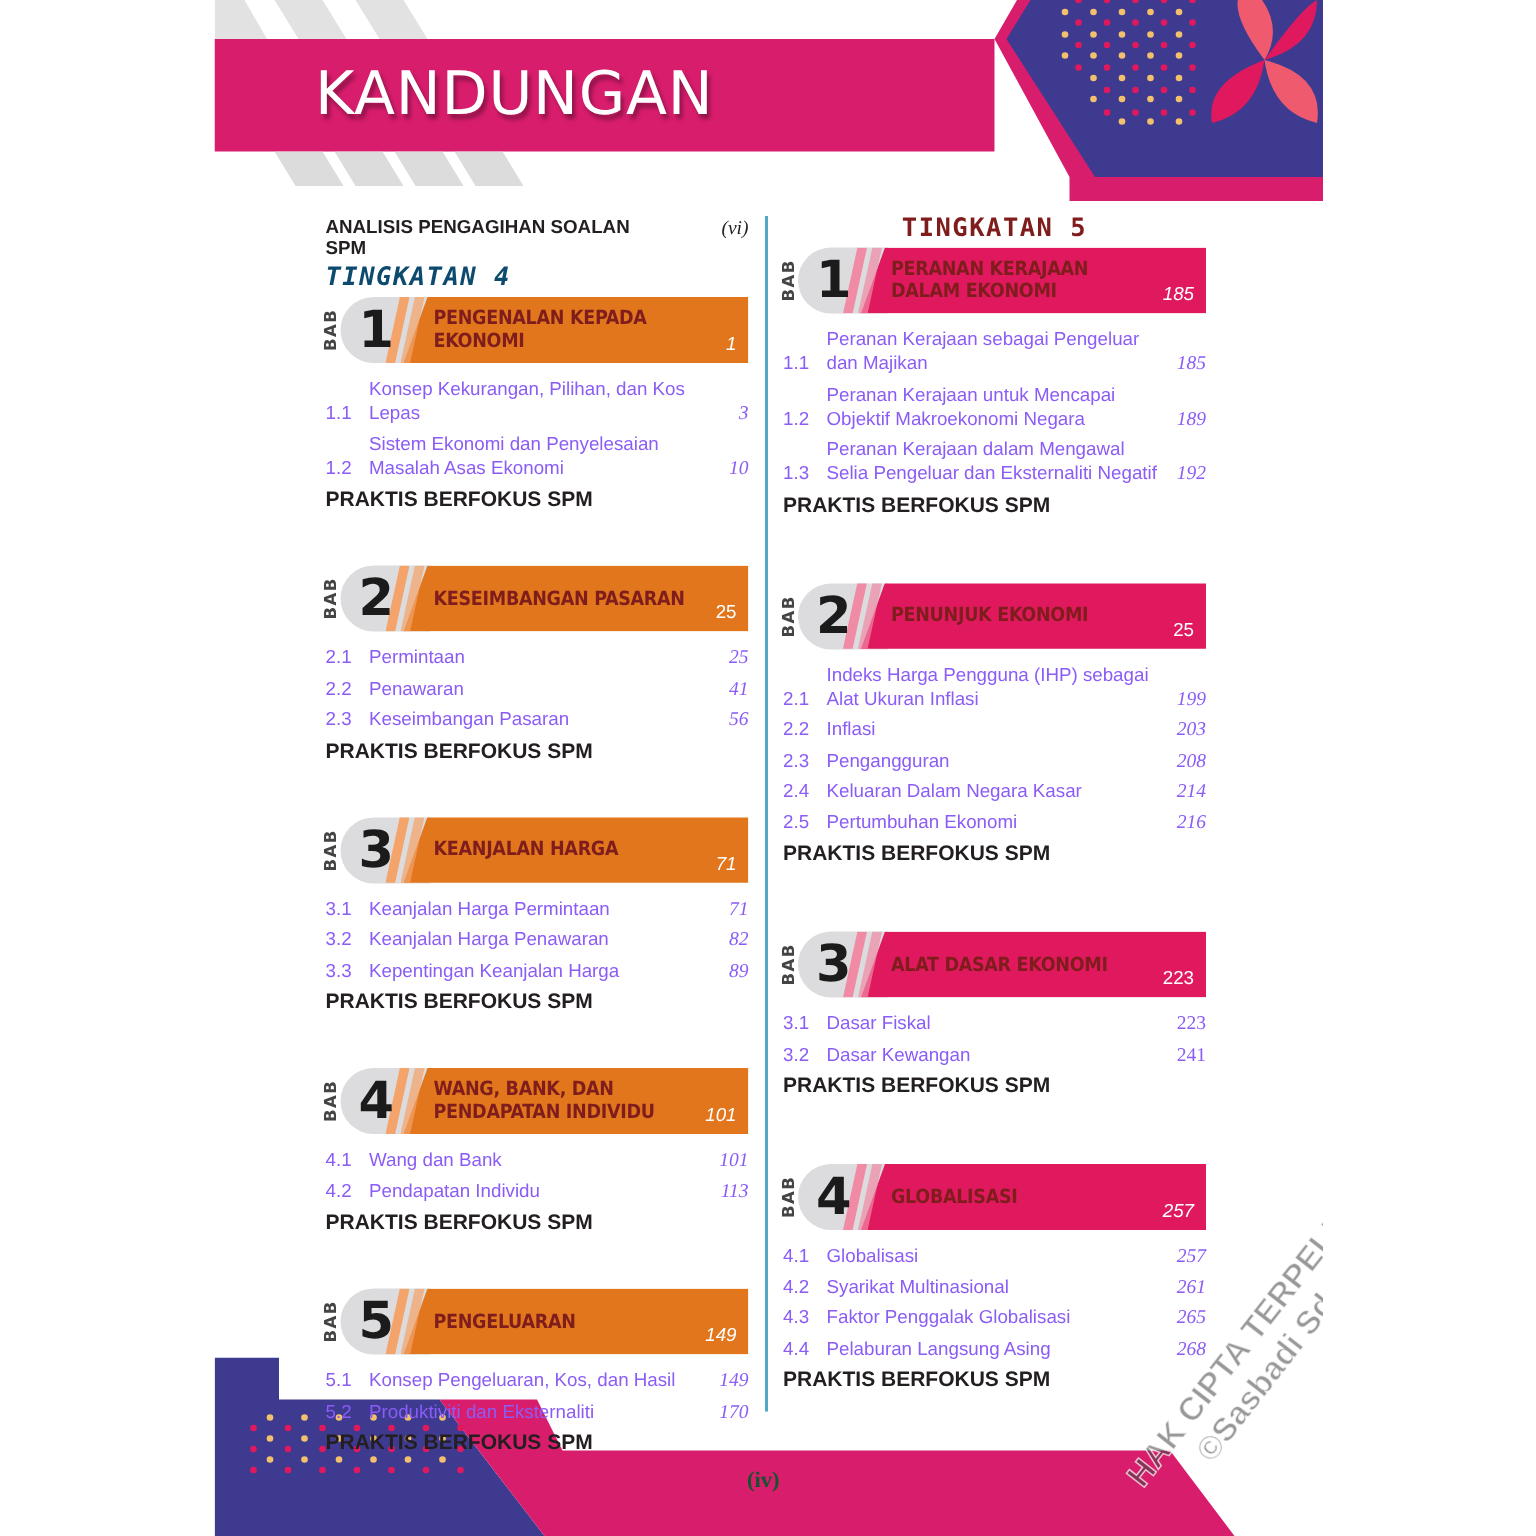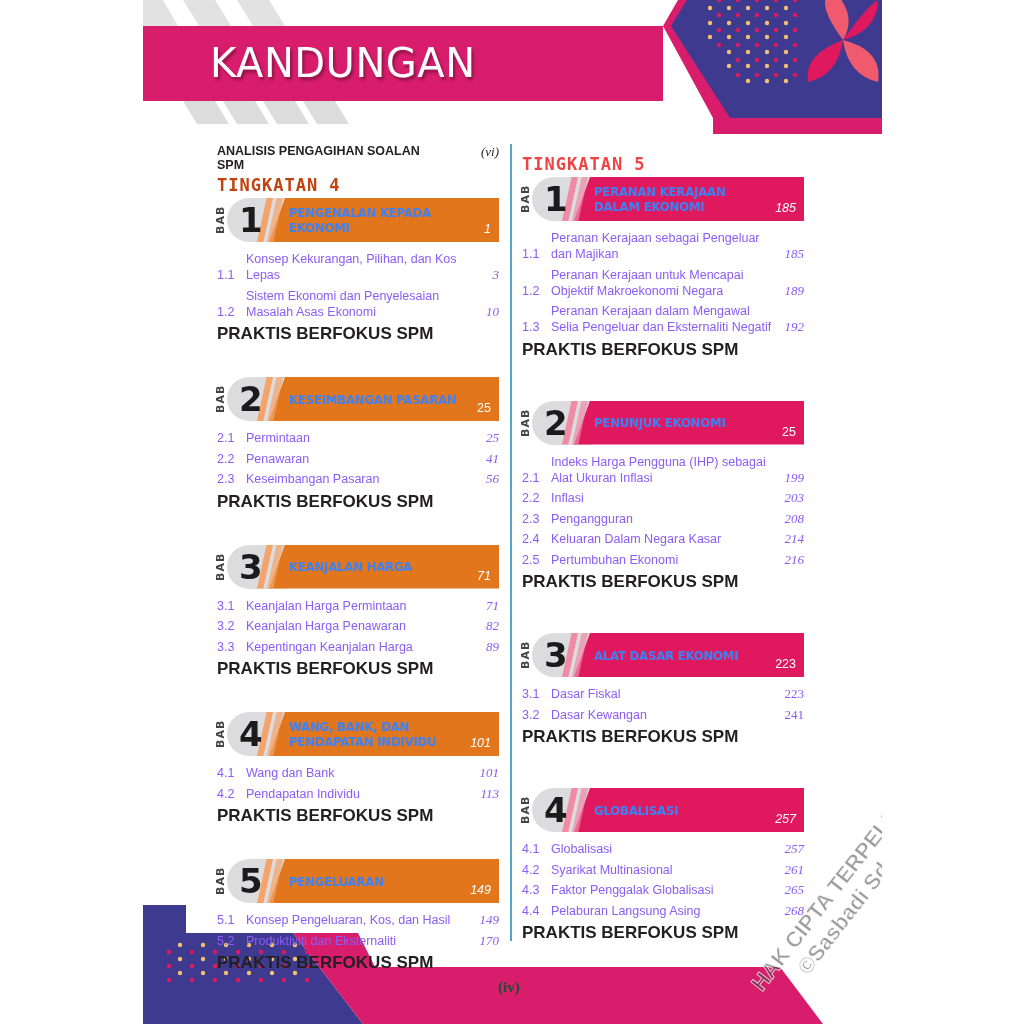--- a/index.html
+++ b/index.html
@@ -22,44 +22,44 @@
   
   .col { position: absolute; top: 140px; }
   .col-left { left: 74px; width: 282px; }
   .col-right { left: 379px; width: 282px; }
   .divider { position: absolute; left: 367px; top: 144px; width: 2px; height: 797px; background: #4fa9c6; }
 
   .analisis { display: flex; justify-content: space-between; font-size: 12.5px; font-weight: bold; margin-top: 4px; height: 20px; gap: 48px; }
   .analisis .pg { font-style: italic; font-weight: normal; font-family: "Liberation Serif", serif; font-size: 13px; }
 
   .tingkatan { font-family: "DejaVu Sans Mono", monospace; font-weight: bold; font-size: 17px; letter-spacing: 1px; height: 24px; line-height: 24px; }
-  .tingkatan.t4 { color: #c2410c; margin-top: 9px; }
-  .tingkatan.t5 { color: #ef4444; margin-top: 12px; }
+  .tingkatan.t4 { color: #0c4a6e; margin-top: 9px; font-style: italic; }
+  .tingkatan.t5 { color: #7f1d1d; margin-top: 0px; text-align: center; }
 
   .bab { position: relative; height: 44px; margin-top: 1px; }
   .bab .bab-label { position: absolute; left: -3px; top: 2px; width: 12px; height: 40px; writing-mode: vertical-rl; transform: rotate(180deg); font-size: 11px; font-weight: bold; color: #444; letter-spacing: 1px; text-align: center; font-family: "DejaVu Sans", sans-serif; }
   .bab .gray-tab { position: absolute; left: 10px; top: 0; width: 60px; height: 44px; background: #dcdcde; border-radius: 22px 0 0 22px; }
   .bab .num { position: absolute; left: 22px; top: 0px; font-size: 34px; font-weight: bold; color: #1b1b1b; font-family: "DejaVu Sans", sans-serif; line-height: 44px; }
   .bab .band { position: absolute; left: 52px; top: 0; right: 0; height: 44px; clip-path: polygon(16px 0, 100% 0, 100% 100%, 0 100%); }
   .bab .stripe { position: absolute; top: 0; height: 44px; width: 16px; clip-path: polygon(60% 0, 100% 0, 40% 100%, 0 100%); }
-  .bab .btitle { position: absolute; left: 72px; right: 40px; top: 0; height: 44px; display: flex; align-items: center; color: #3b82f6; font-weight: bold; font-size: 13px; line-height: 15px; font-family: "DejaVu Sans", sans-serif; font-stretch: condensed; letter-spacing: -0.2px; }
+  .bab .btitle { position: absolute; left: 72px; right: 40px; top: 0; height: 44px; display: flex; align-items: center; color: #7f1d1d; font-weight: bold; font-size: 13px; line-height: 15px; font-family: "DejaVu Sans", sans-serif; font-stretch: condensed; letter-spacing: -0.2px; }
   .bab .bpage { position: absolute; right: 8px; bottom: 6px; color: #fff; font-size: 12.5px; font-style: italic; }
 
   .orange .band { background: #e2761d; }
   .orange .stripe { background: #f4a36a; }
   .pink .band { background: #e0195e; }
   .pink .stripe { background: #f08aa5; }
 
   .items { margin-top: 9px; }
   .item { display: flex; font-size: 12.5px; line-height: 16px; margin-bottom: 4.5px; color: #8b5cf6; align-items: flex-end; }
   .item .no { width: 29px; flex: none; }
   .item .txt { flex: 1; }
   .item .pg { width: 32px; text-align: right; flex: none; align-self: flex-end; font-style: italic; font-family: "Liberation Serif", serif; font-size: 13px; }
 
-  .praktis { font-size: 17px; font-weight: bold; margin-top: 0; height: 18px; }
+  .praktis { font-size: 14px; font-weight: bold; margin-top: 0; height: 18px; }
   .gap-l { height: 34px; }
   .gap-r { height: 42px; }
 
   .watermark { position: absolute; left: 570px; top: 860px; transform: rotate(-52deg); transform-origin: center; color: rgba(70,70,70,0.55); font-weight: bold; font-size: 22px; text-align: center; line-height: 26px; white-space: nowrap; -webkit-text-stroke: 1px rgba(255,255,255,0.7); }
 </style>
 </head>
 <body>
 
 <div class="page">
 

